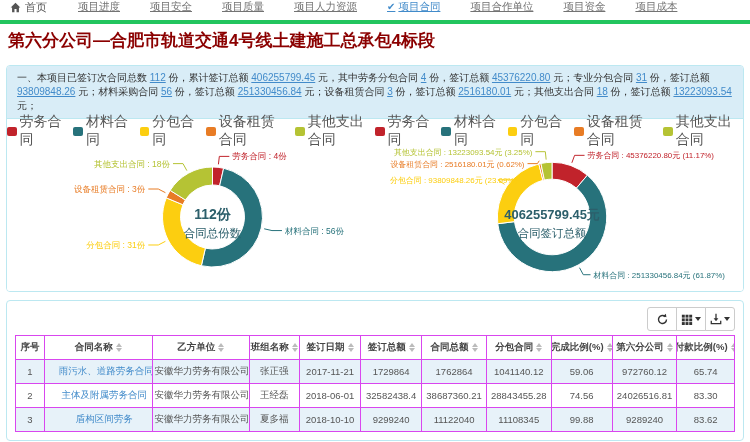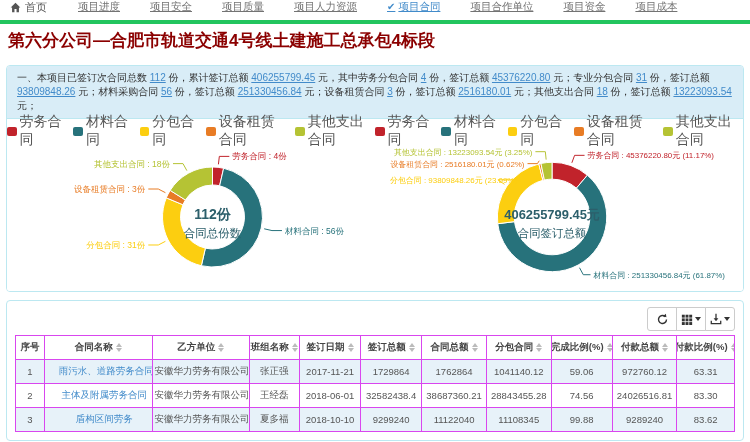--- a/index.html
+++ b/index.html
@@ -297,21 +297,21 @@
               <div class="th-inner">
                 <span>完成比例(%)</span>
                 <span class="sorter">
                   <b class="up"></b>
                   <b class="dn"></b>
                 </span>
               </div>
             </th>
             <th>
               <div class="th-inner">
-                <span>付款总额</span>
+                <span>第六分公司</span>
                 <span class="sorter">
                   <b class="up"></b>
                   <b class="dn"></b>
                 </span>
               </div>
             </th>
             <th>
               <div class="th-inner">
                 <span>付款比例(%)</span>
                 <span class="sorter">
@@ -327,21 +327,21 @@
             <td>1</td>
             <td><span class="cell-link">雨污水、道路劳务合同</span></td>
             <td>安徽华力劳务有限公司</td>
             <td>张正强</td>
             <td>2017-11-21</td>
             <td>1729864</td>
             <td>1762864</td>
             <td>1041140.12</td>
             <td>59.06</td>
             <td>972760.12</td>
-            <td>63.31</td>
+            <td>65.74</td>
           </tr>
           <tr>
             <td>2</td>
             <td><span class="cell-link">主体及附属劳务合同</span></td>
             <td>安徽华力劳务有限公司</td>
             <td>王经磊</td>
             <td>2018-06-01</td>
             <td>32582438.4</td>
             <td>38687360.21</td>
             <td>28843455.28</td>

